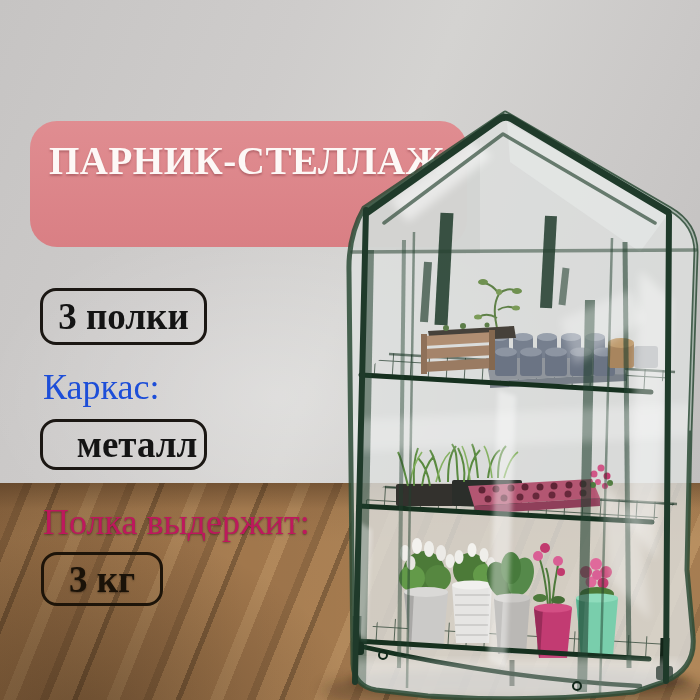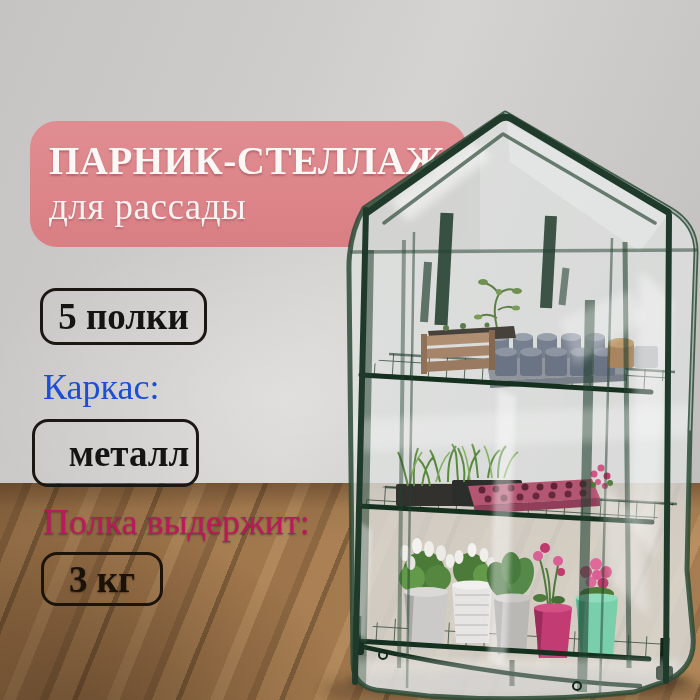--- a/index.html
+++ b/index.html
@@ -50,45 +50,44 @@
     white-space:nowrap;
   }
   
   .badge{
     position:absolute;display:flex;align-items:center;justify-content:center;
     border:3px solid #1b1713;border-radius:16px;
     font-weight:700;color:#141414;white-space:nowrap;
     box-sizing:border-box;
   }
   .badge-shelves{left:40px;top:288px;width:167px;height:57px;font-size:37px;}
-  .badge-frame{left:32px;top:419px;width:167px;height:68px;font-size:37px;padding-left:27px;}
+  .badge-frame{left:40px;top:419px;width:167px;height:51px;font-size:37px;padding-left:27px;}
   .badge-load{left:41px;top:552px;width:122px;height:54px;font-size:37px;
     border-color:#1d1409;color:#1a1208;text-shadow:0 1px 2px rgba(0,0,0,0.35);}
   .caption{
     position:absolute;font-size:36px;font-weight:400;color:#1d4ed8;white-space:nowrap;
   }
   .caption-frame{left:43px;top:366px;}
   .caption-load{left:43px;top:501px;color:#be185d;text-shadow:0 1px 2px rgba(0,0,0,0.4);}
   
   .gh{position:absolute;left:0;top:0;width:700px;height:700px;}
 </style>
 </head>
 <body>
 
 <div class="stage">
 
   <div class="wall"></div>
   <div class="floor"></div>
 
   <div class="banner">
     <div class="banner-title">ПАРНИК-СТЕЛЛАЖ</div>
-    <div class="banner-subtitle">для рассады</div>
   </div>
 
-  <div class="badge badge-shelves">5 полки</div>
+  <div class="badge badge-shelves">3 полки</div>
   <div class="caption caption-frame">Каркас:</div>
   <div class="badge badge-frame">металл</div>
   <div class="caption caption-load">Полка выдержит:</div>
   <div class="badge badge-load">3 кг</div>
 
   <svg class="gh" viewBox="0 0 700 700">
     <defs>
       <filter id="blur2">
           <feGaussianBlur stdDeviation="2"></feGaussianBlur>
         </filter>

